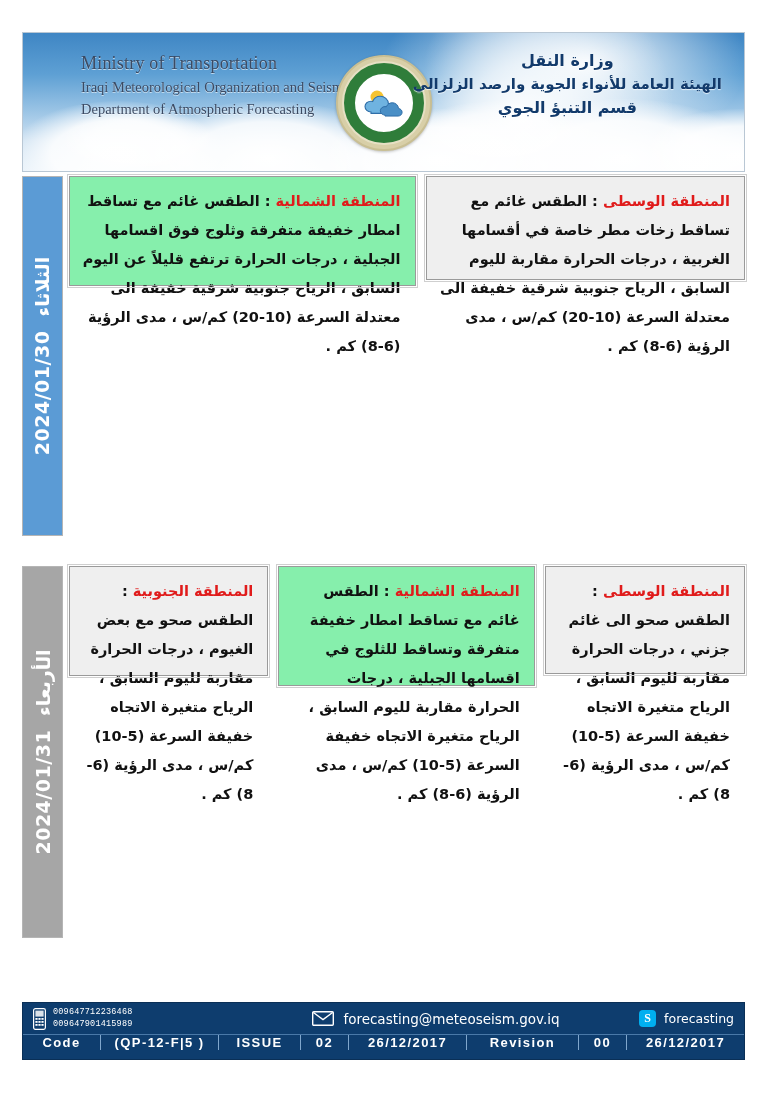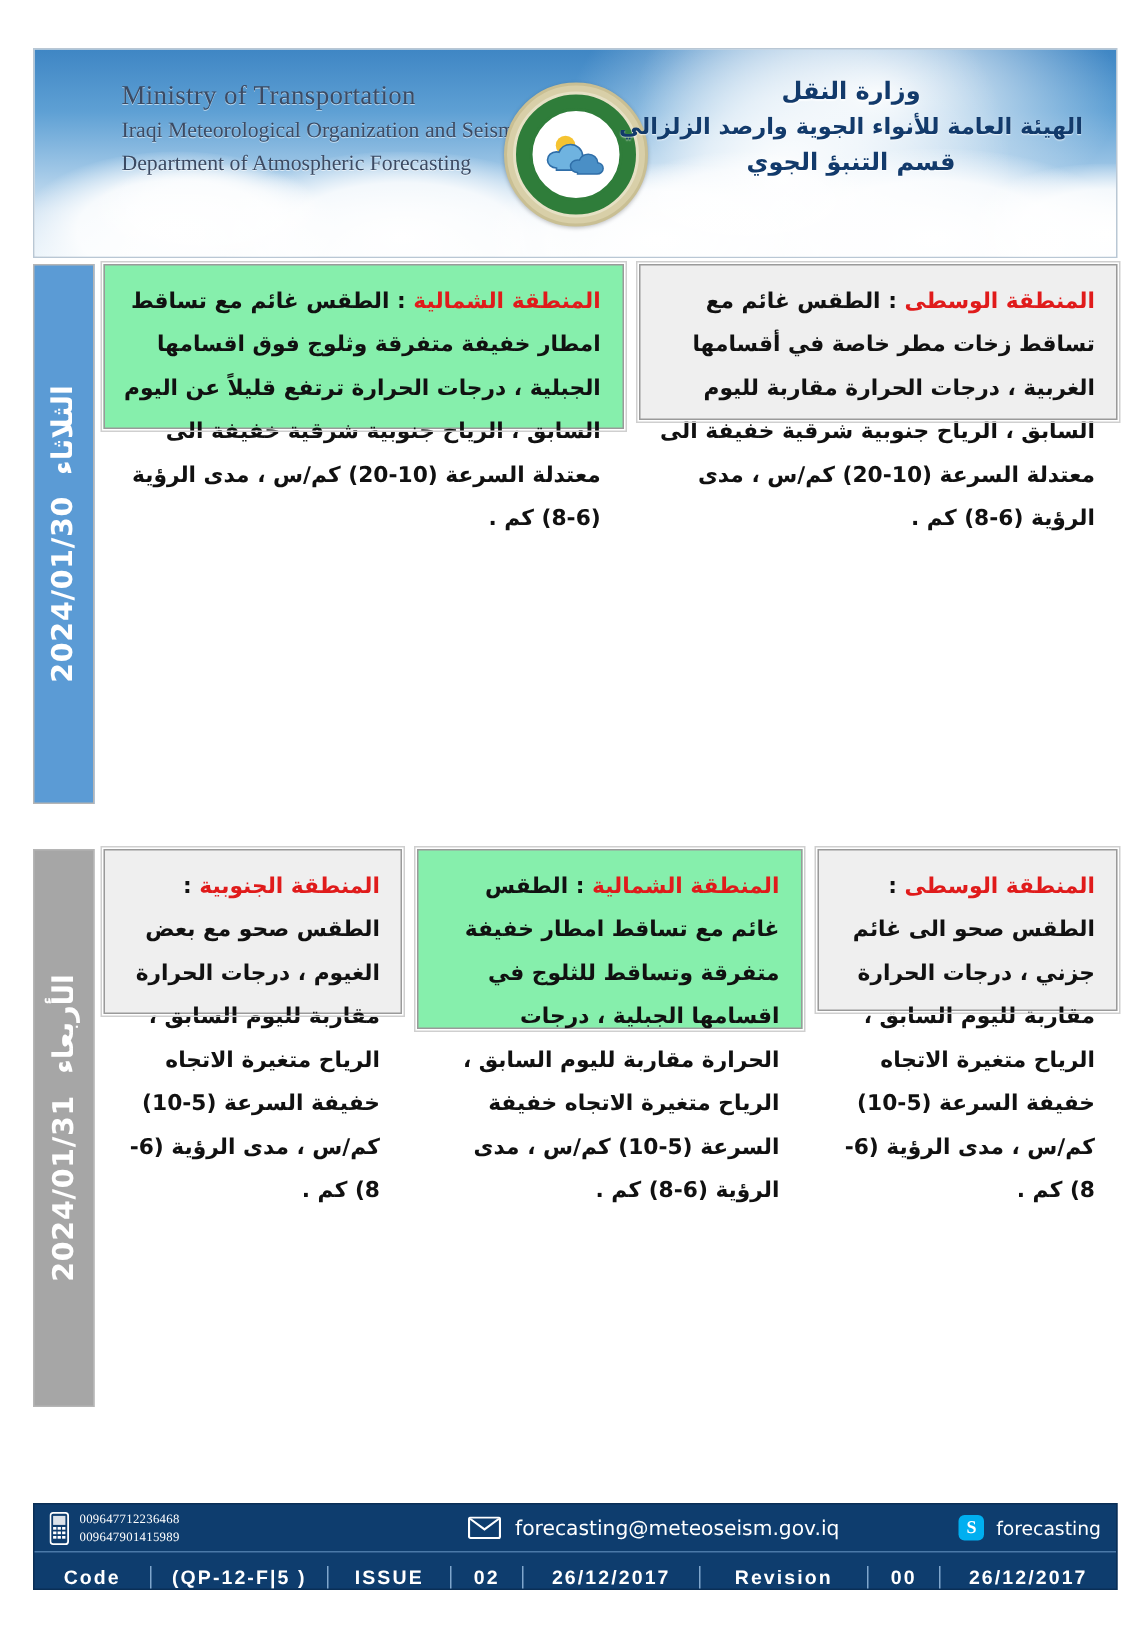--- a/index.html
+++ b/index.html
@@ -203,21 +203,21 @@
     direction: ltr;
     border-bottom: 1px solid #4a79a8;
     padding: 0 10px;
   }
 
   .f-phone { display: flex; align-items: center; gap: 7px; width: 255px; }
   .f-phone .nums {
     color: #ffffff;
     font-size: 8.5px;
     line-height: 1.35;
-    font-family: Liberation Serif, serif;
+    font-family: Liberation Mono, monospace;
     letter-spacing: .2px;
   }
 
   .f-email {
     flex: 1;
     display: flex;
     align-items: center;
     justify-content: center;
     gap: 9px;
     color: #ffffff;
@@ -242,21 +242,21 @@
     color: #ffffff;
     font-size: 12px;
     font-weight: bold;
     display: flex; align-items: center; justify-content: center;
     font-family: "Liberation Serif", serif;
   }
 
   .footer-bottom {
     height: 24px;
     display: flex;
-    align-items: flex-end;
+    align-items: flex-start;
     direction: ltr;
   }
   .footer-bottom .cell {
     display: flex;
     align-items: center;
     justify-content: center;
     color: #ffffff;
     font-size: 13px;
     font-weight: bold;
     font-family: "Liberation Sans", sans-serif;

